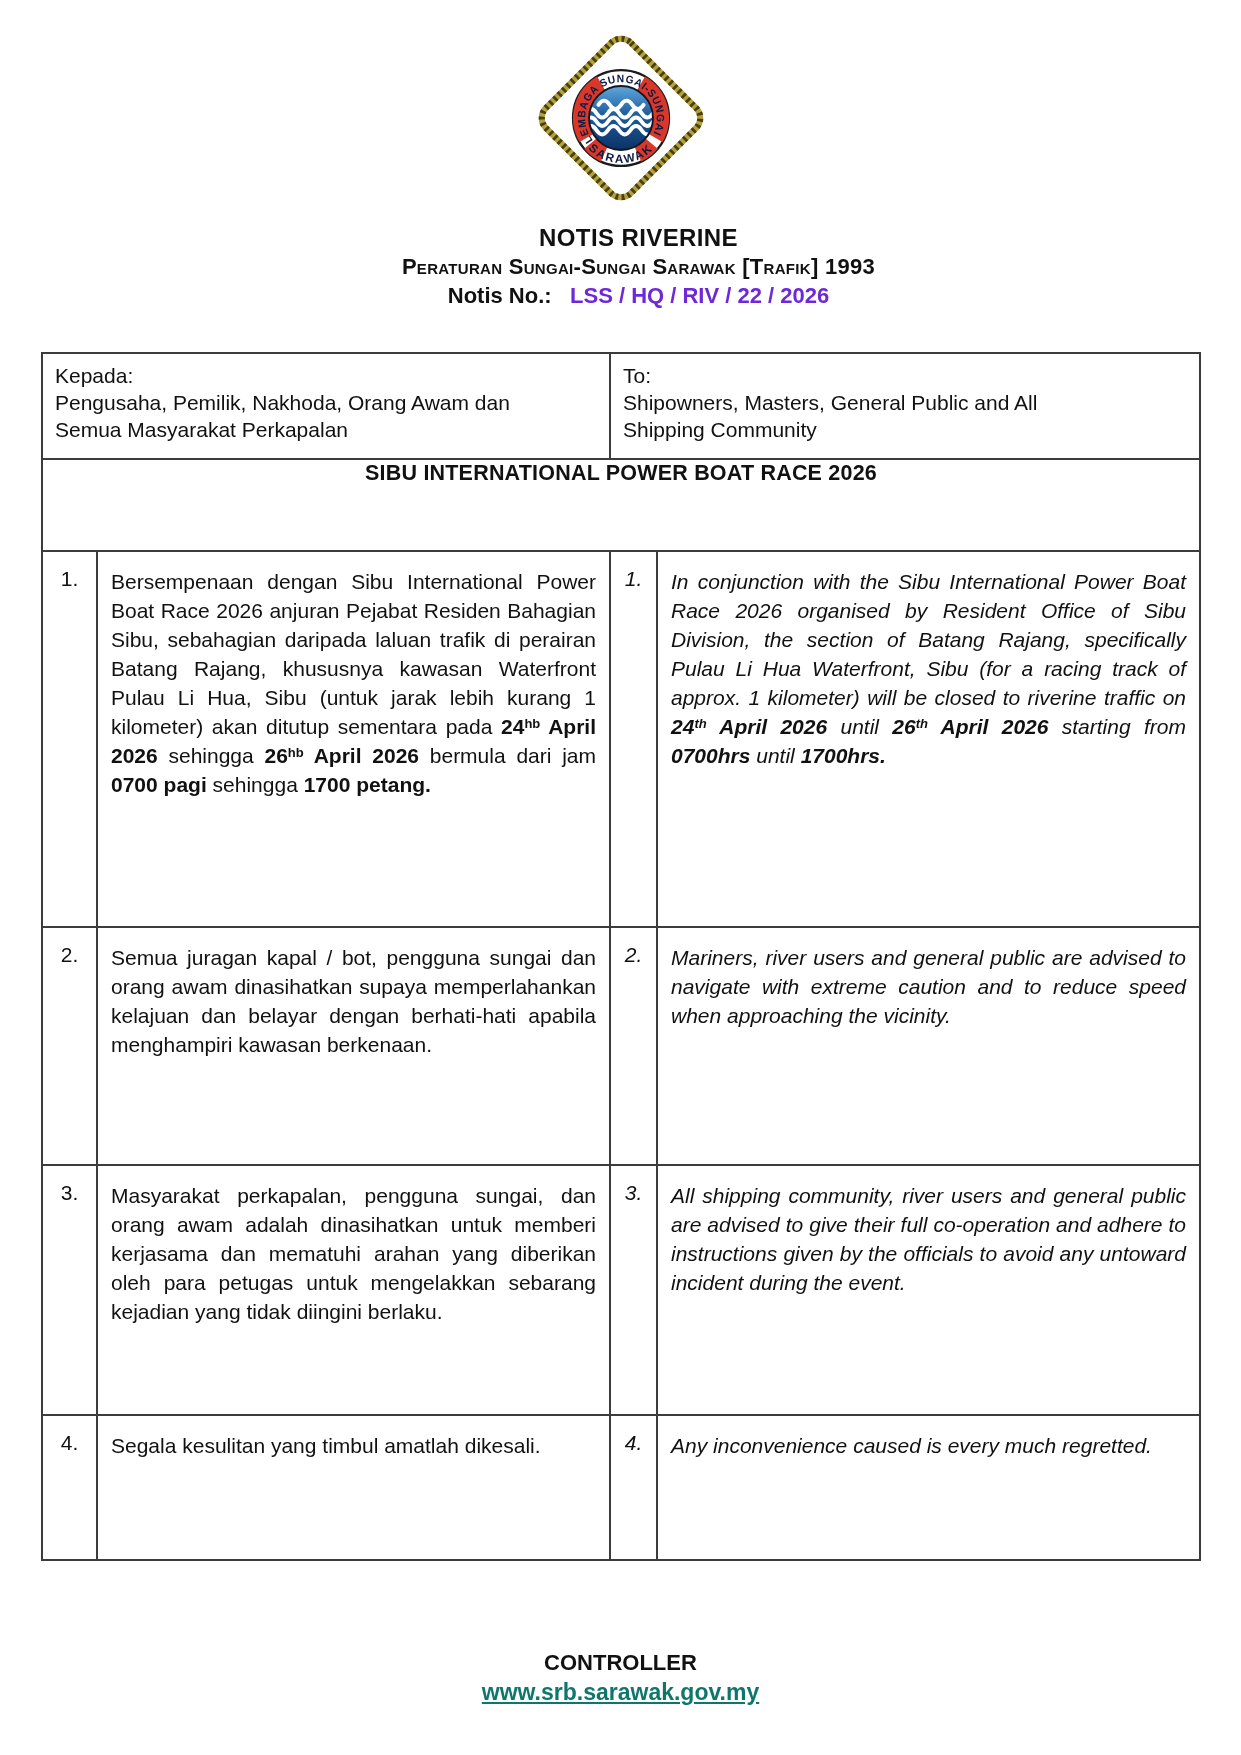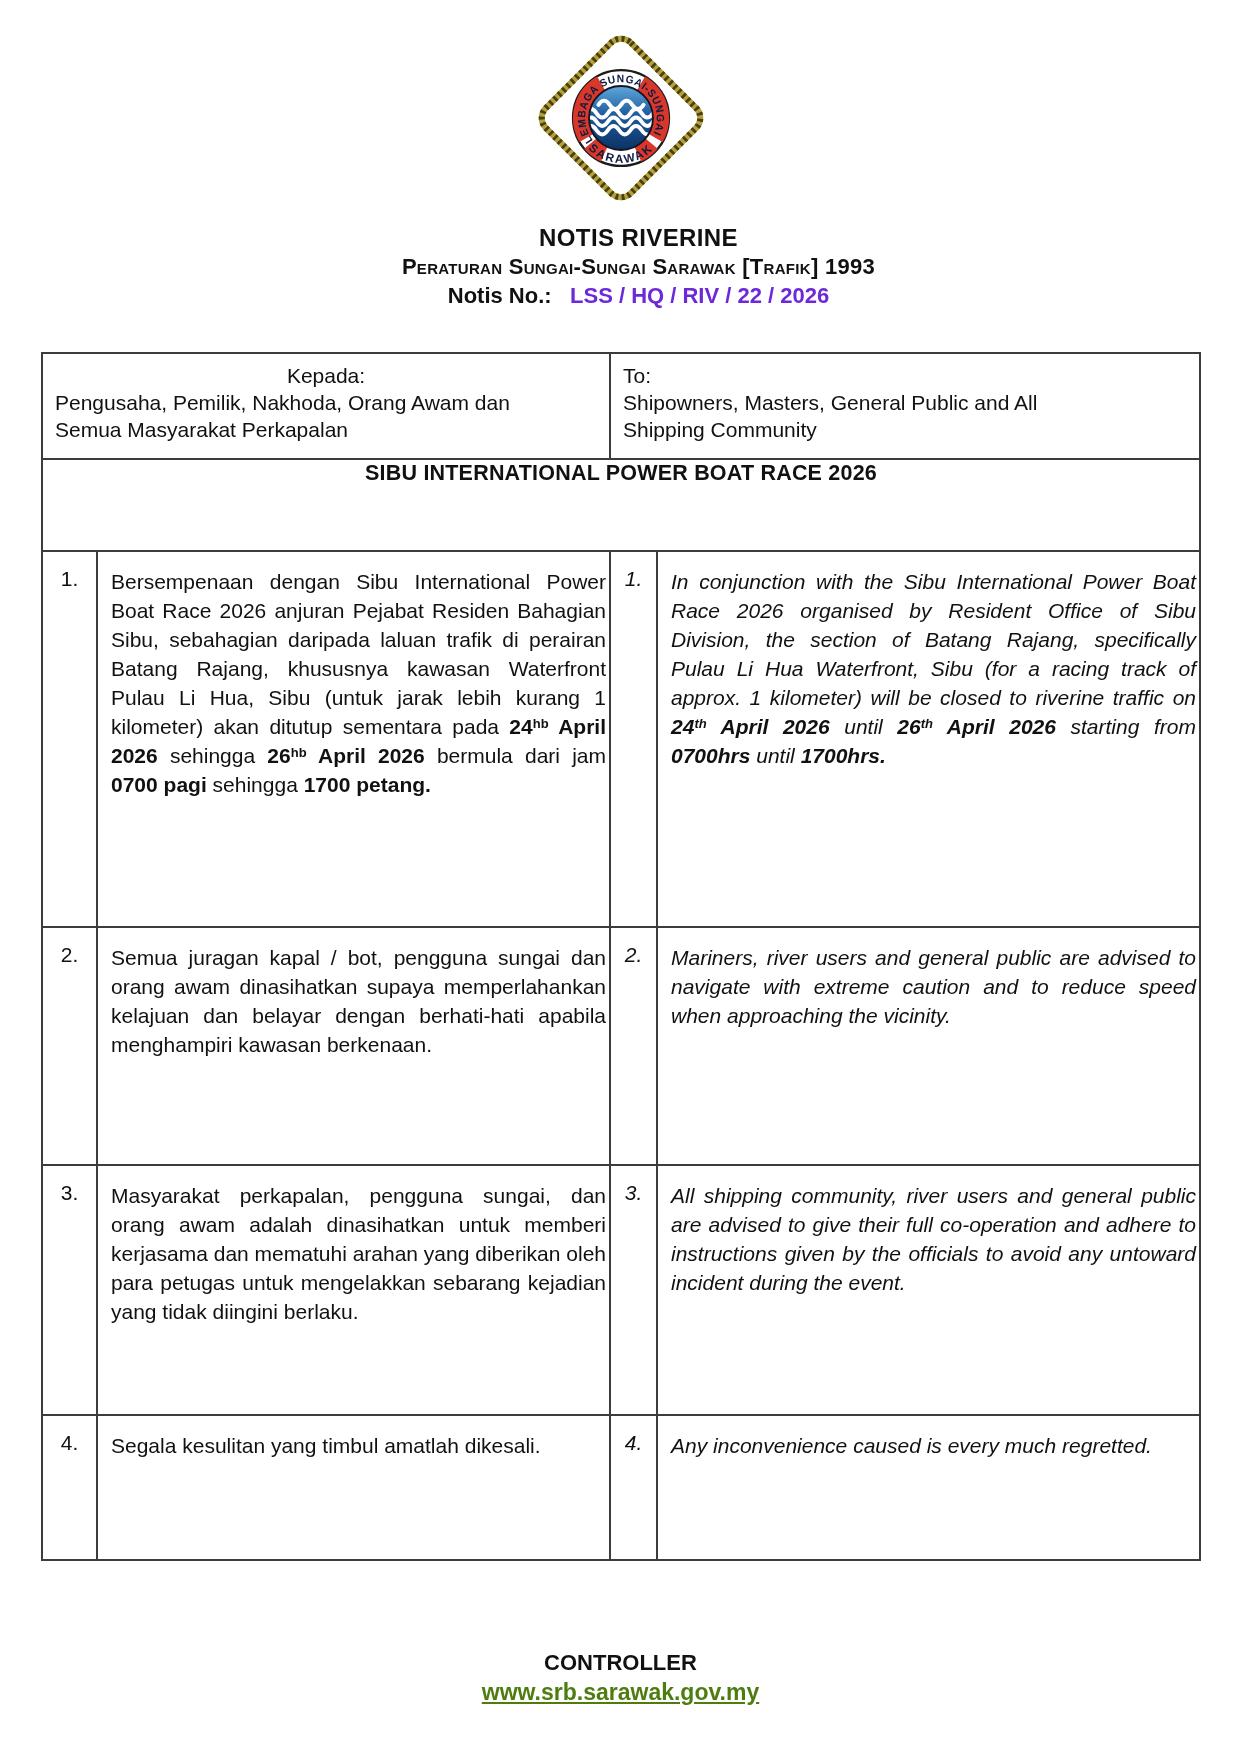--- a/index.html
+++ b/index.html
@@ -35,34 +35,34 @@
     border: 2px solid #3c3c3c;
     vertical-align: top;
     overflow: hidden;
   }
   td.addr { height: 96px; padding: 8px 12px 0 12px; font-size: 21px; line-height: 27px; white-space: pre-line; }
   td.addr.en { }
   td.subject { height: 88px; vertical-align: middle; text-align: center; font-weight: bold; font-size: 21.5px; letter-spacing: 0.2px; border-radius: 14px; }
 
   tr.item-row td.num { text-align: center; padding-top: 15px; font-size: 21px; }
   tr.item-row td.num.en { font-style: italic; }
-  tr.item-row td.txt { padding: 15px 3px 0 13px; font-size: 21px; line-height: 29px; text-align: justify; }
+  tr.item-row td.txt { padding: 15px 13px 0 13px; font-size: 21px; line-height: 29px; text-align: justify; }
   tr.item-row td.txt.en { font-style: italic; }
   tr.r0 td { height: 358px; }
   tr.r1 td { height: 220px; }
   tr.r2 td { height: 232px; }
   tr.r3 td { height: 127px; }
   td.txt b { font-weight: bold; }
   td.txt sup { font-size: 0.62em; position: relative; top: -0.45em; vertical-align: baseline; line-height: 0; }
 
   
   .footer { text-align: center; margin-top: 88px; }
   .footer .signatory { font-size: 22px; font-weight: bold; line-height: 28px; }
   .footer .org { font-size: 21.5px; line-height: 28px; }
-  .footer .site-link { display: inline-block; margin-top: 1px; font-size: 23px; font-weight: bold; color: #4d7c0f; text-decoration: underline; line-height: 28px; }
+  .footer .site-link { display: inline-block; margin-top: 1px; font-size: 23px; font-weight: bold; color: #0f766e; text-decoration: underline; line-height: 28px; }
 </style>
 </head>
 <body>
 
 <div class="page">
 
   <div class="logo-wrap">
     <svg viewBox="0 0 200 200" width="190" height="188">
       <defs>
         <linearGradient id="sea" x1="0" y1="0" x2="0" y2="1">
@@ -119,21 +119,21 @@
 
   <table class="notice-table">
     <colgroup>
       <col style="width:55px">
         <col style="width:513px">
         <col style="width:47px">
         <col style="width:543px">
     </colgroup>
     <tbody>
       <tr>
-        <td class="addr my" colspan="2"><span style="display: block; text-align: center;">Kepada:</span><span>Pengusaha, Pemilik, Nakhoda, Orang Awam dan
+        <td class="addr my" colspan="2"><span style="display: block;">Kepada:</span><span>Pengusaha, Pemilik, Nakhoda, Orang Awam dan
 Semua Masyarakat Perkapalan</span></td>
         <td class="addr en" colspan="2"><span style="display: block;">To:</span><span>Shipowners, Masters, General Public and All
 Shipping Community</span></td>
       </tr>
       <tr>
         <td class="subject" colspan="4">SIBU INTERNATIONAL POWER BOAT RACE 2026</td>
       </tr>
     </tbody>
     <tbody id="items-body">
         <tr class="item-row r0">

